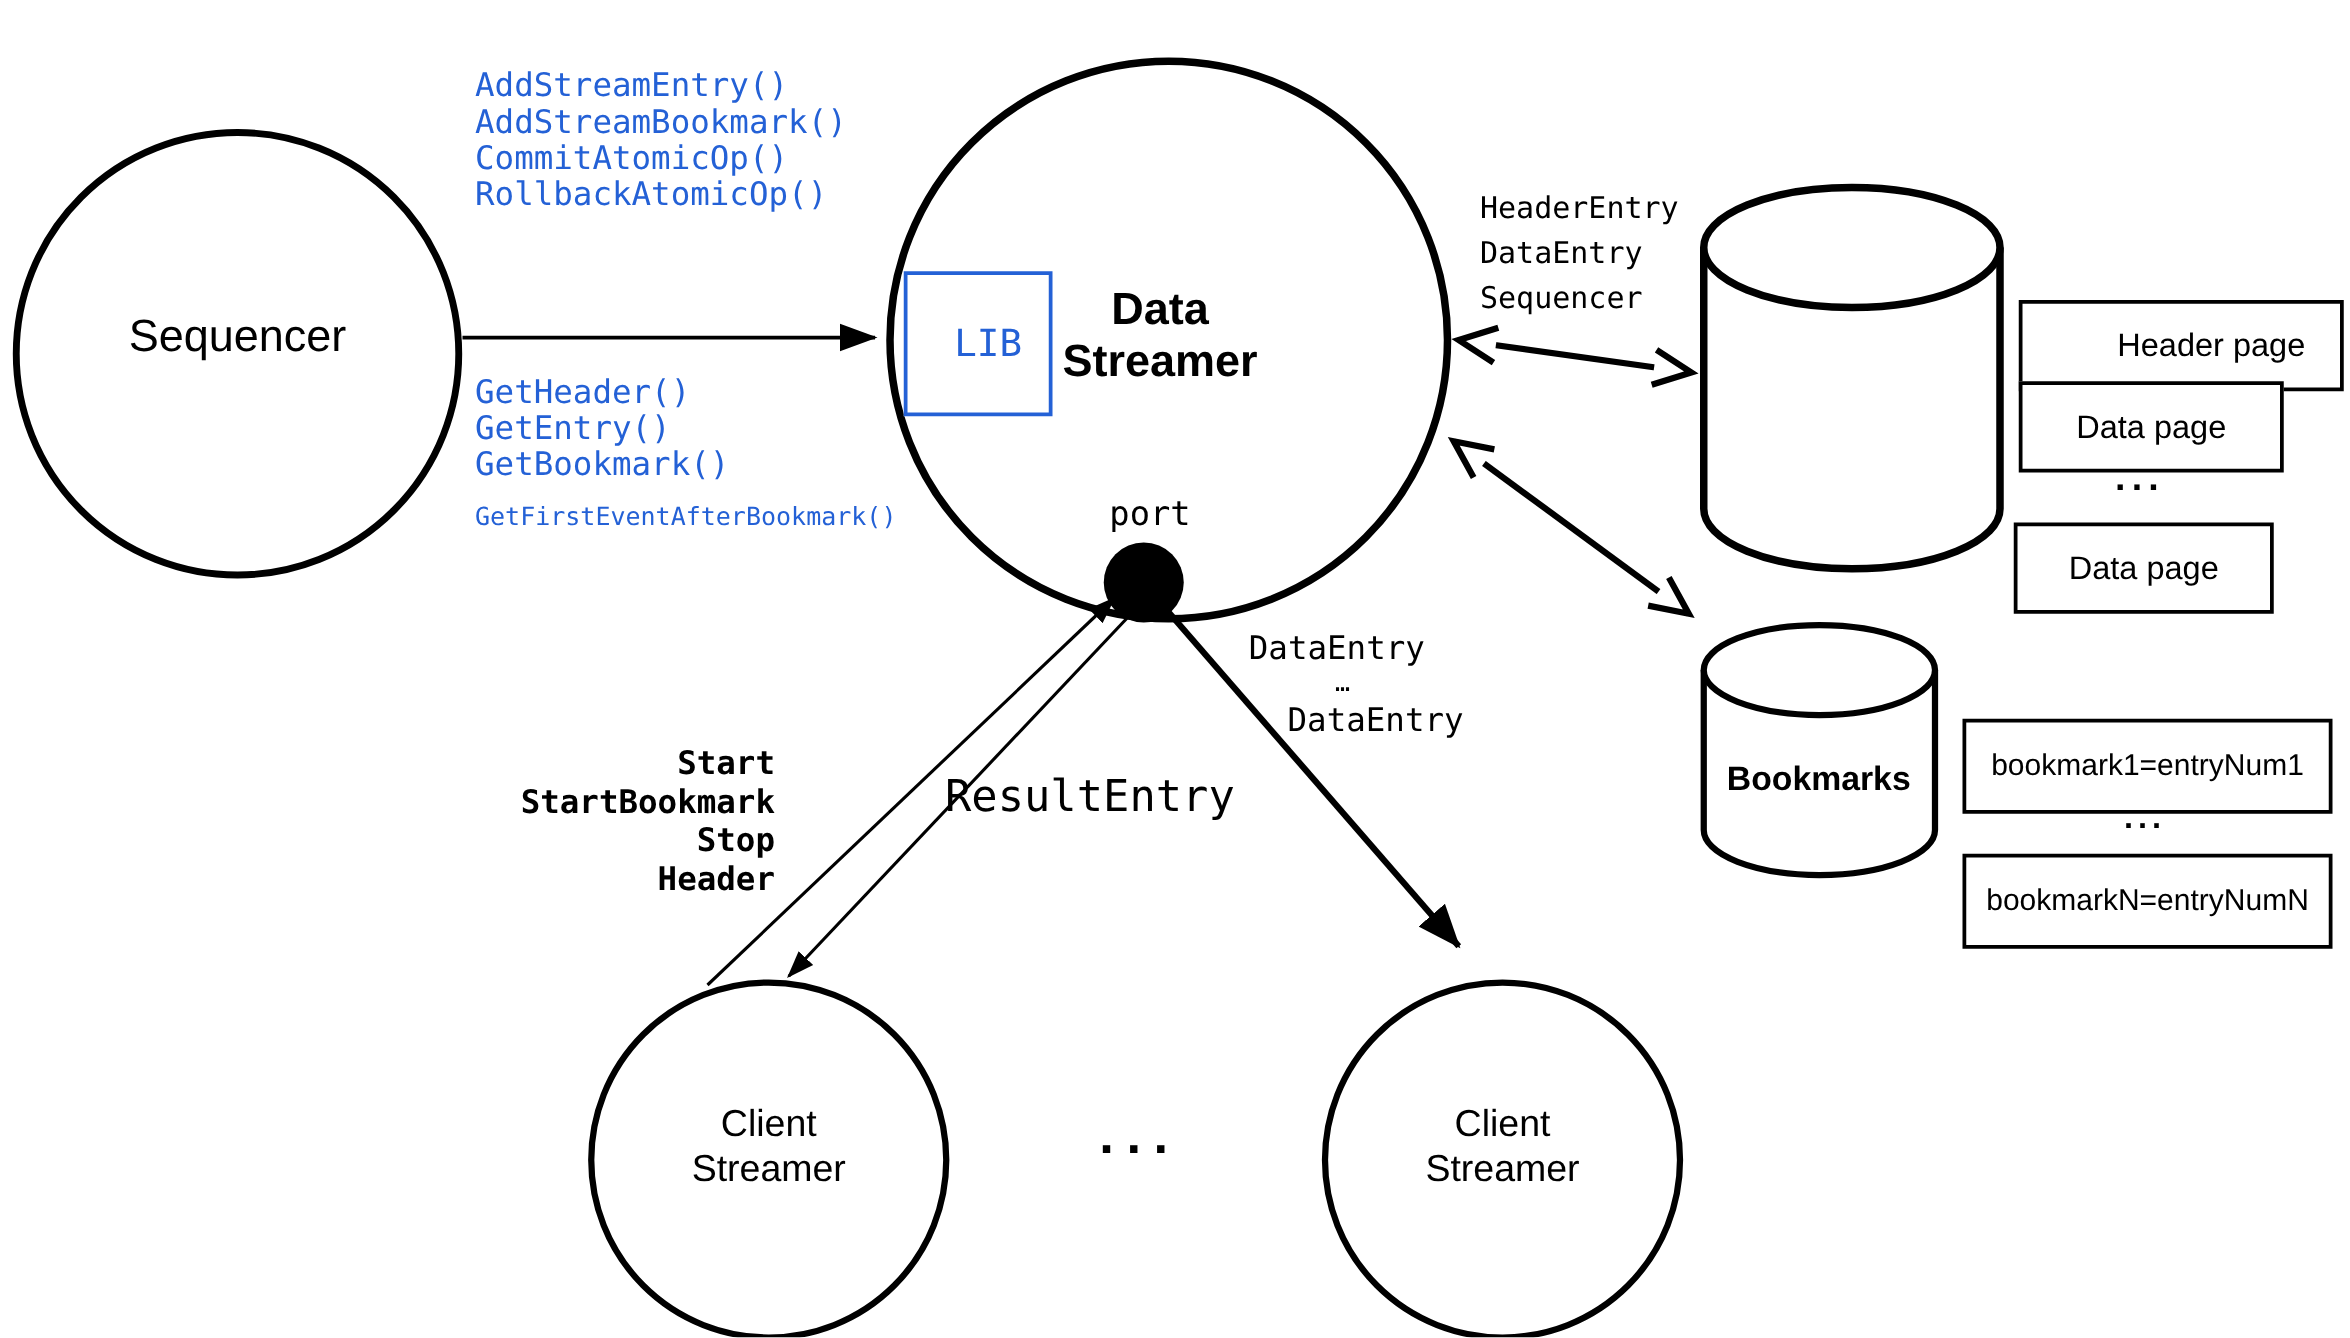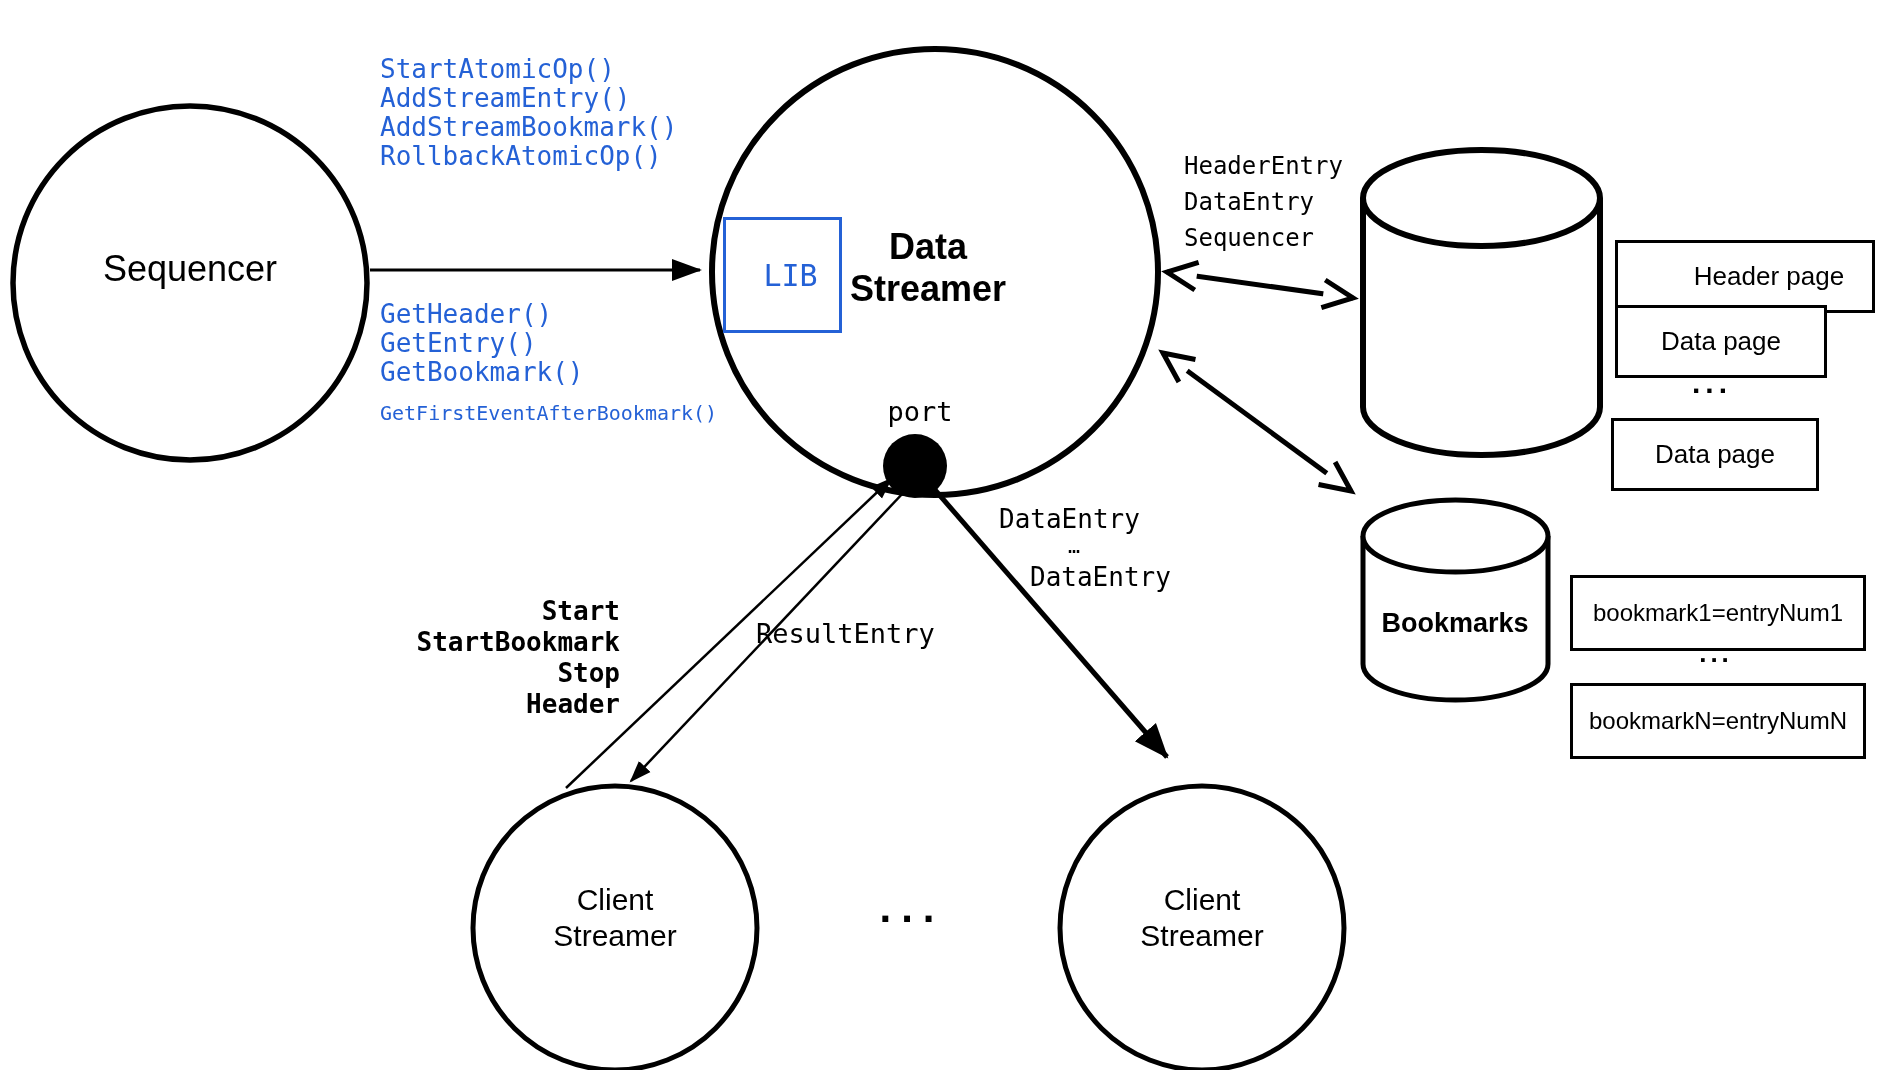--- a/index.html
+++ b/index.html
@@ -23,21 +23,21 @@
   .seq-label { left:190px; top:248px; font-size:36px; }
 
   .ds-label { left:928px; top:226px; font-size:36px; line-height:42px; }
   .lib-box { left:723px; top:217px; width:97px; height:110px; border:3px solid #2461d6;
              display:flex; align-items:center; justify-content:center; font-size:30px; background:#fff;padding-left:16px; }
   .port-label { left:920px; top:396px; font-size:27px; }
 
   .entries { left:1184px; top:148px; font-size:24px; line-height:36px; }
 
   .cmds { right:1260px; top:596px; font-size:26px; line-height:31px; }
-  .result { left:756px; top:618px; font-size:27px; }
+  .result { left:756px; top:618px; font-size:35px; }
   .de1 { left:999px;  top:504px; font-size:26px; }
   .dedots { left:1068px; top:534px; font-size:20px; }
   .de2 { left:1030px; top:562px; font-size:26px; }
 
   .sf-label { left:1481px; top:292px; font-size:36px; line-height:42px; }
   .bm-label { left:1455px; top:608px; font-size:27px; }
 
   .client-label { font-size:30px; line-height:36px; }
   .cl-left  { left:615px;  top:882px; }
   .cl-right { left:1202px; top:882px; }
@@ -92,23 +92,23 @@
     <line x1="1167" y1="272" x2="1353" y2="298" stroke="#000" stroke-width="5" marker-start="url(#ah-open)" marker-end="url(#ah-open)"></line>
     <line x1="1163" y1="353" x2="1351" y2="491" stroke="#000" stroke-width="5" marker-start="url(#ah-open)" marker-end="url(#ah-open)"></line>
     <line x1="929" y1="483" x2="1167" y2="757" stroke="#000" stroke-width="5" marker-end="url(#ah-fill)"></line>
     <line x1="566" y1="788" x2="891" y2="479" stroke="#000" stroke-width="2.5" marker-end="url(#ah-sm)"></line>
     <line x1="904" y1="492" x2="631" y2="781" stroke="#000" stroke-width="2.5" marker-end="url(#ah-sm)"></line>
 
     <circle cx="915" cy="466" r="32" fill="#000"></circle>
   </svg>
 
   <div class="abs mono blue api-write">
-    <div>StartAtomicOp()</div>
     <div>AddStreamEntry()</div>
     <div>AddStreamBookmark()</div>
+    <div>CommitAtomicOp()</div>
     <div>RollbackAtomicOp()</div>
   </div>
   <div class="abs mono blue api-read">
     <div>GetHeader()</div>
     <div>GetEntry()</div>
     <div>GetBookmark()</div>
   </div>
   <div class="abs mono blue api-small">GetFirstEventAfterBookmark()</div>
 
   <div class="abs ctr seq-label">Sequencer</div>

